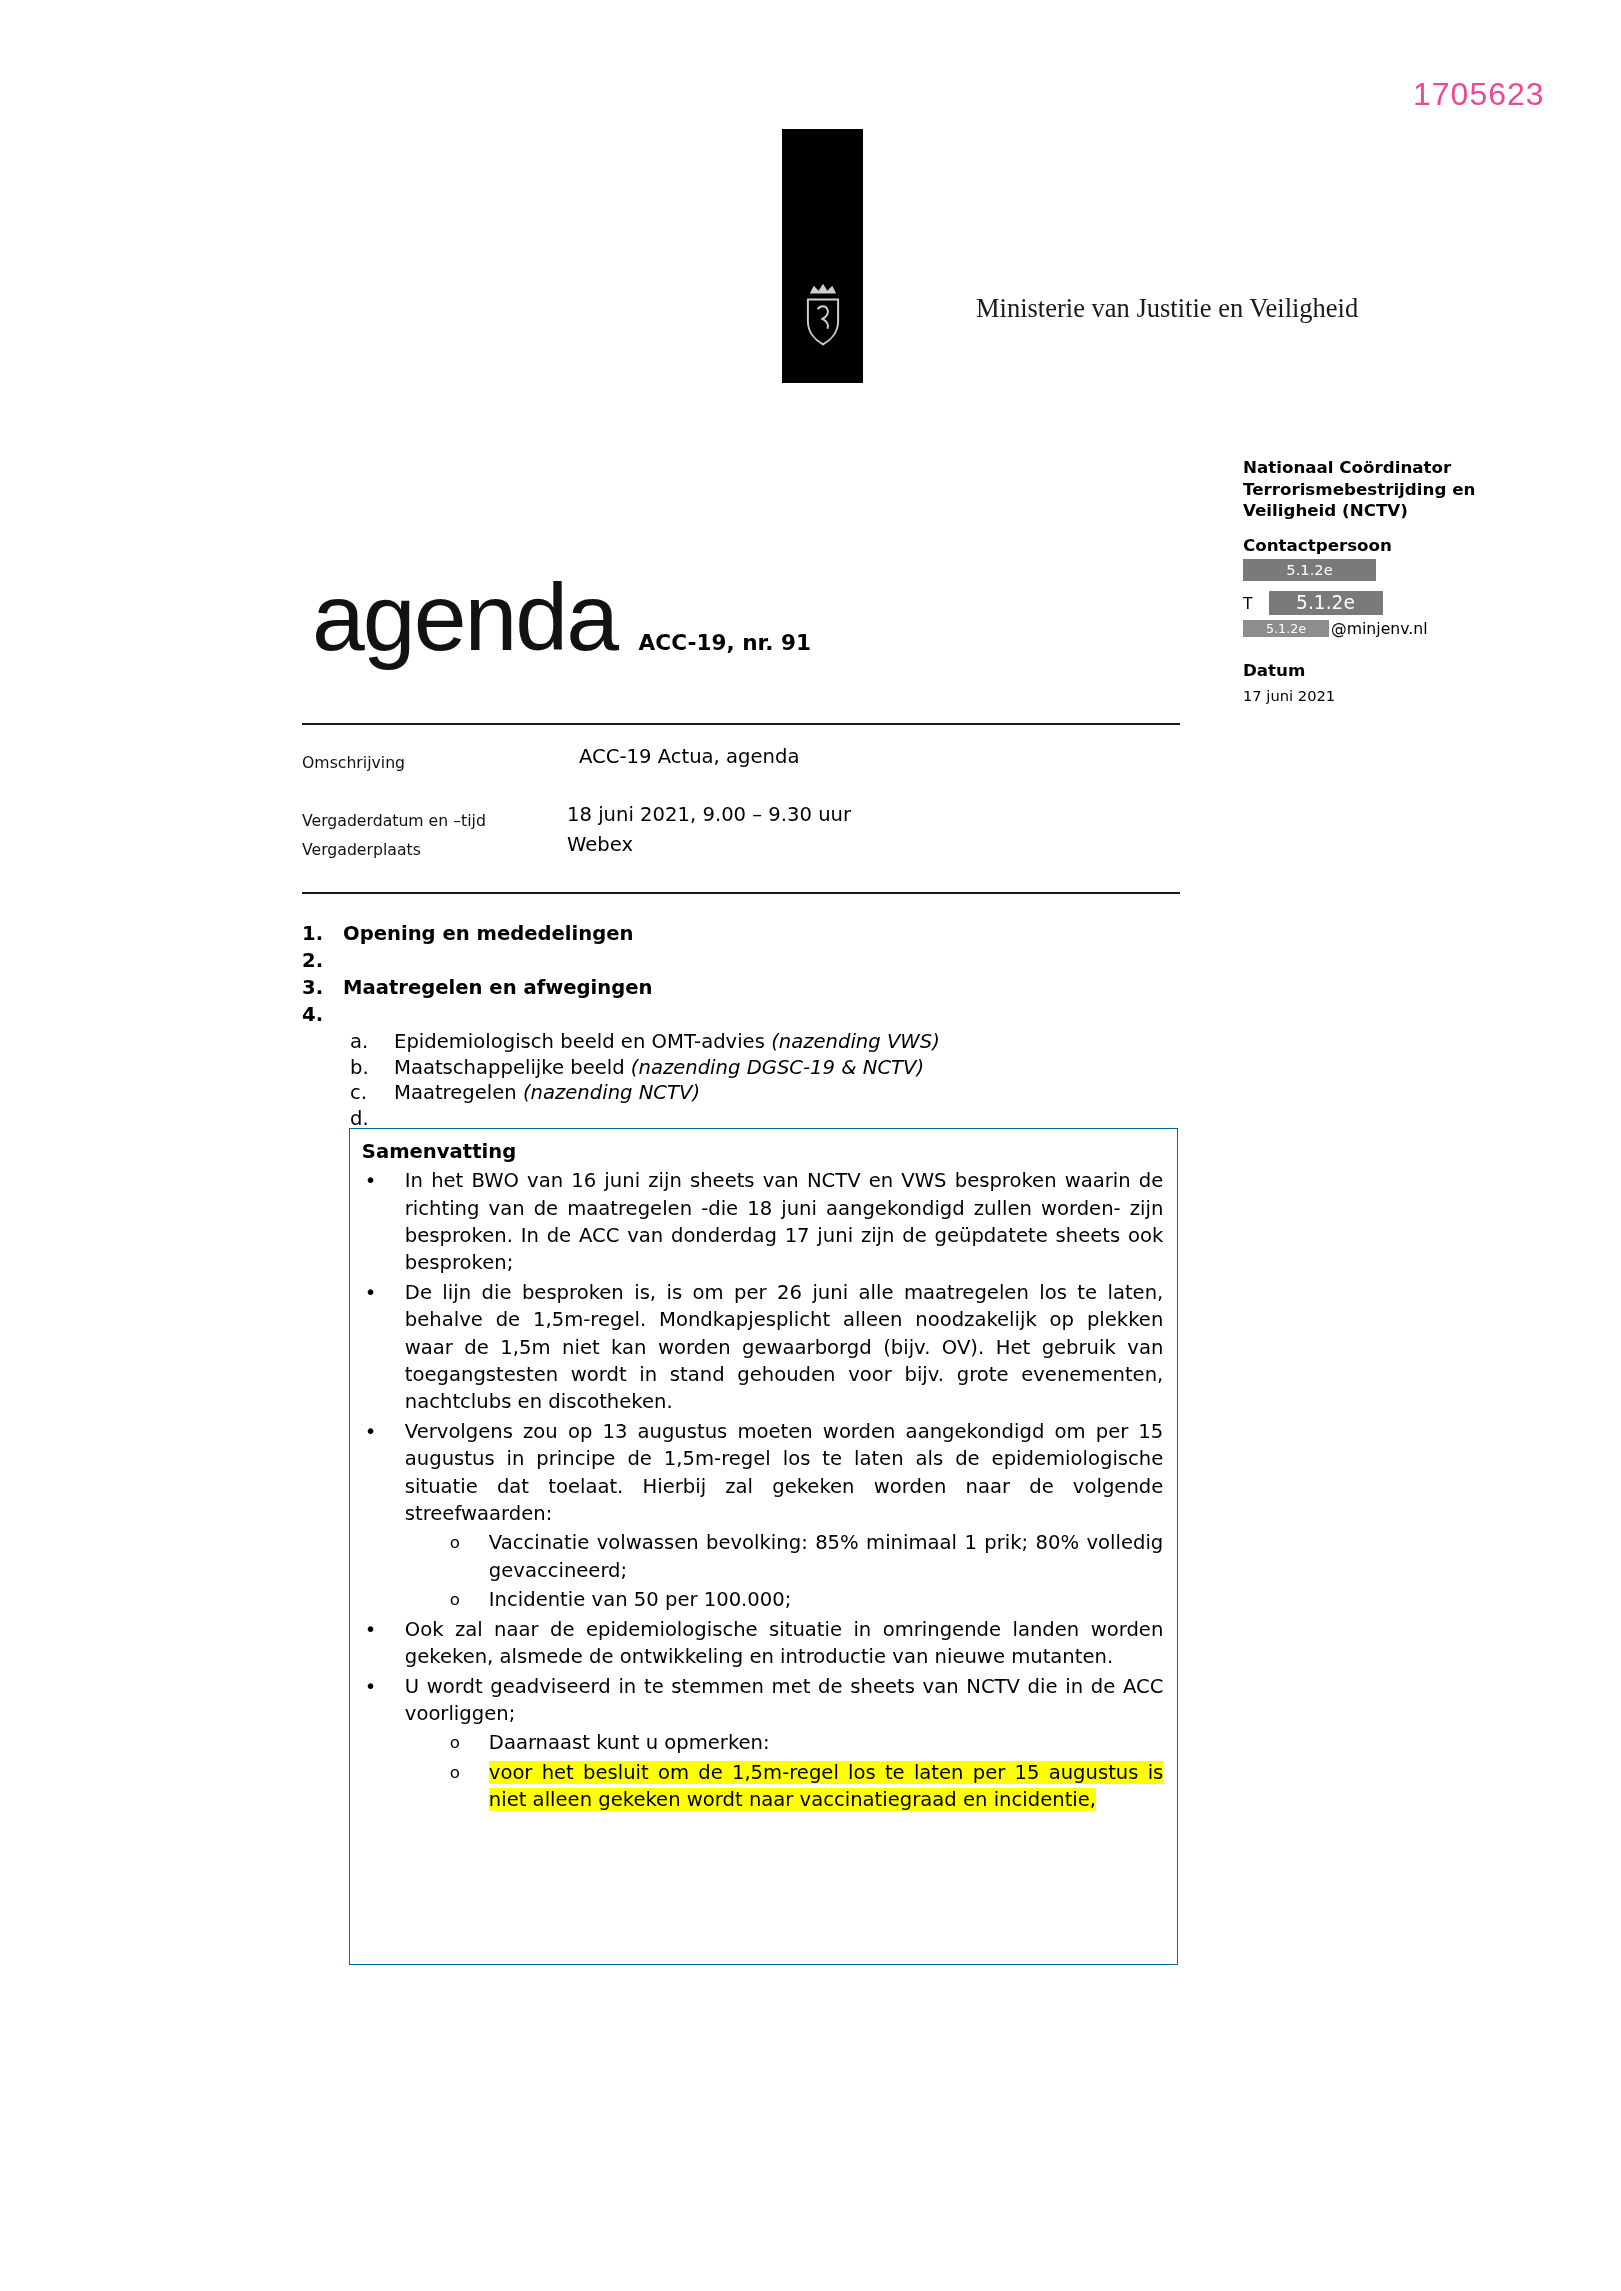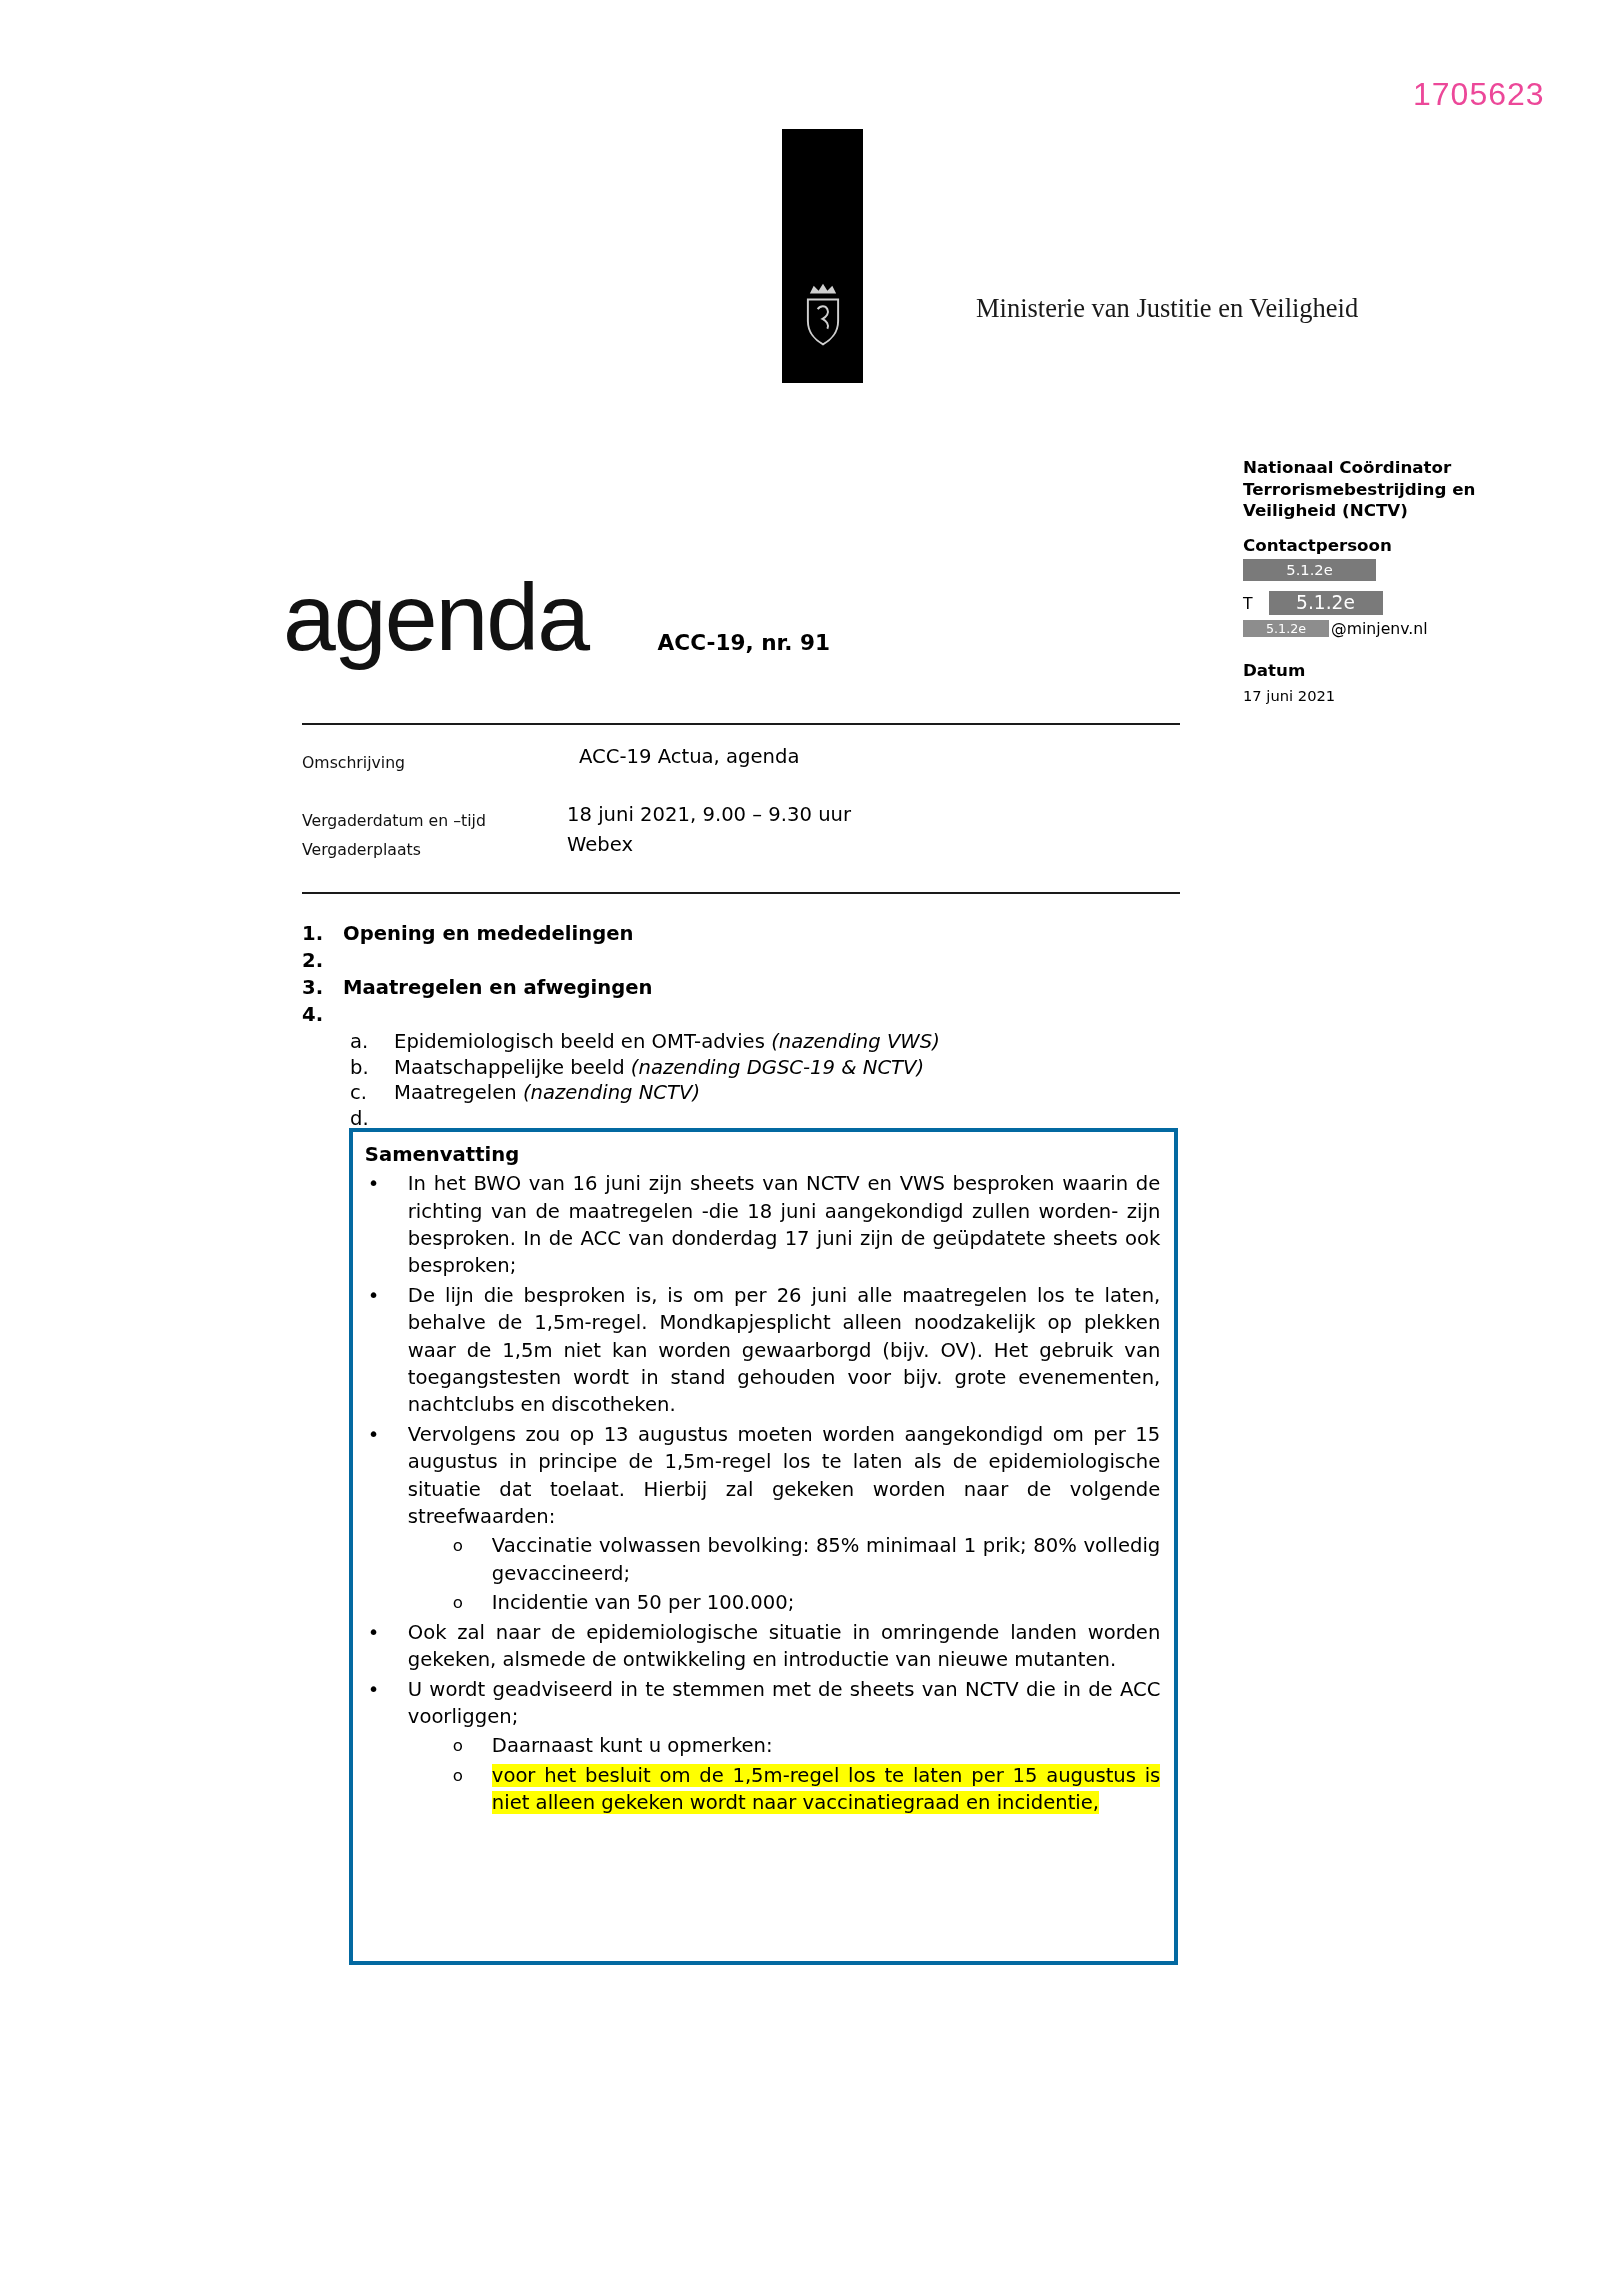--- a/index.html
+++ b/index.html
@@ -59,24 +59,23 @@
   .phone-label { width: 25.5px; font-size: 15.7px; }
   .redact-phone { width: 114px; height: 24.5px; line-height: 24.5px; font-size: 18.6px; }
   .email-row { margin-top: 3.9px; display: flex; align-items: center; }
   .redact-email { width: 86px; height: 17.6px; line-height: 17.6px; font-size: 12.7px; background: #8d8d8d; }
   .email-domain { font-size: 15.7px; margin-left: 2px; text-align: center; }
   .date-label { font-weight: bold; font-size: 16.7px; margin-top: 21.6px; }
   .date-value { font-size: 14.7px; margin-top: 6.9px; }
 
   .title-block {
     position: absolute;
-    left: 283px; top: 570px;
+    left: 312px; top: 570px;
     display: flex;
     align-items: baseline;
-    gap: 48px;
   }
   .title-main {
     font-family: "Liberation Sans", sans-serif;
     font-size: 95px;
     font-weight: 400;
     line-height: 1;
     letter-spacing: -2px;
     color: #121212;
   }
   .title-sub {
@@ -102,21 +101,21 @@
   .sub-list { margin-left: 48px; margin-top: 1px; }
   .asub { display: flex; font-size: 19.6px; line-height: 25.5px; }
   .aletter { flex: none; width: 44px; }
   .note { font-style: italic; }
 
   .summary-box {
     position: absolute;
     left: 349px; top: 1128px;
     width: 829px;
     min-height: 837px;
-    border: 4px solid #0369a1;
+    border: 1px solid #0369a1;
     padding: 8.8px 13.7px 13.7px 11.8px;
     font-size: 19.6px;
     line-height: 27.4px;
   }
   .box-heading { font-weight: bold; margin-bottom: 2px; }
   .bullet { display: flex; margin-top: 2px; }
   .marker { flex: none; width: 43px; padding-left: 2.9px; }
   .btext { flex: 1; text-align: justify; }
   .subrow { display: flex; margin-left: 86px; margin-top: 2px; }
   .submarker { flex: none; width: 41px; font-size: 16.7px; padding-left: 2px; }

